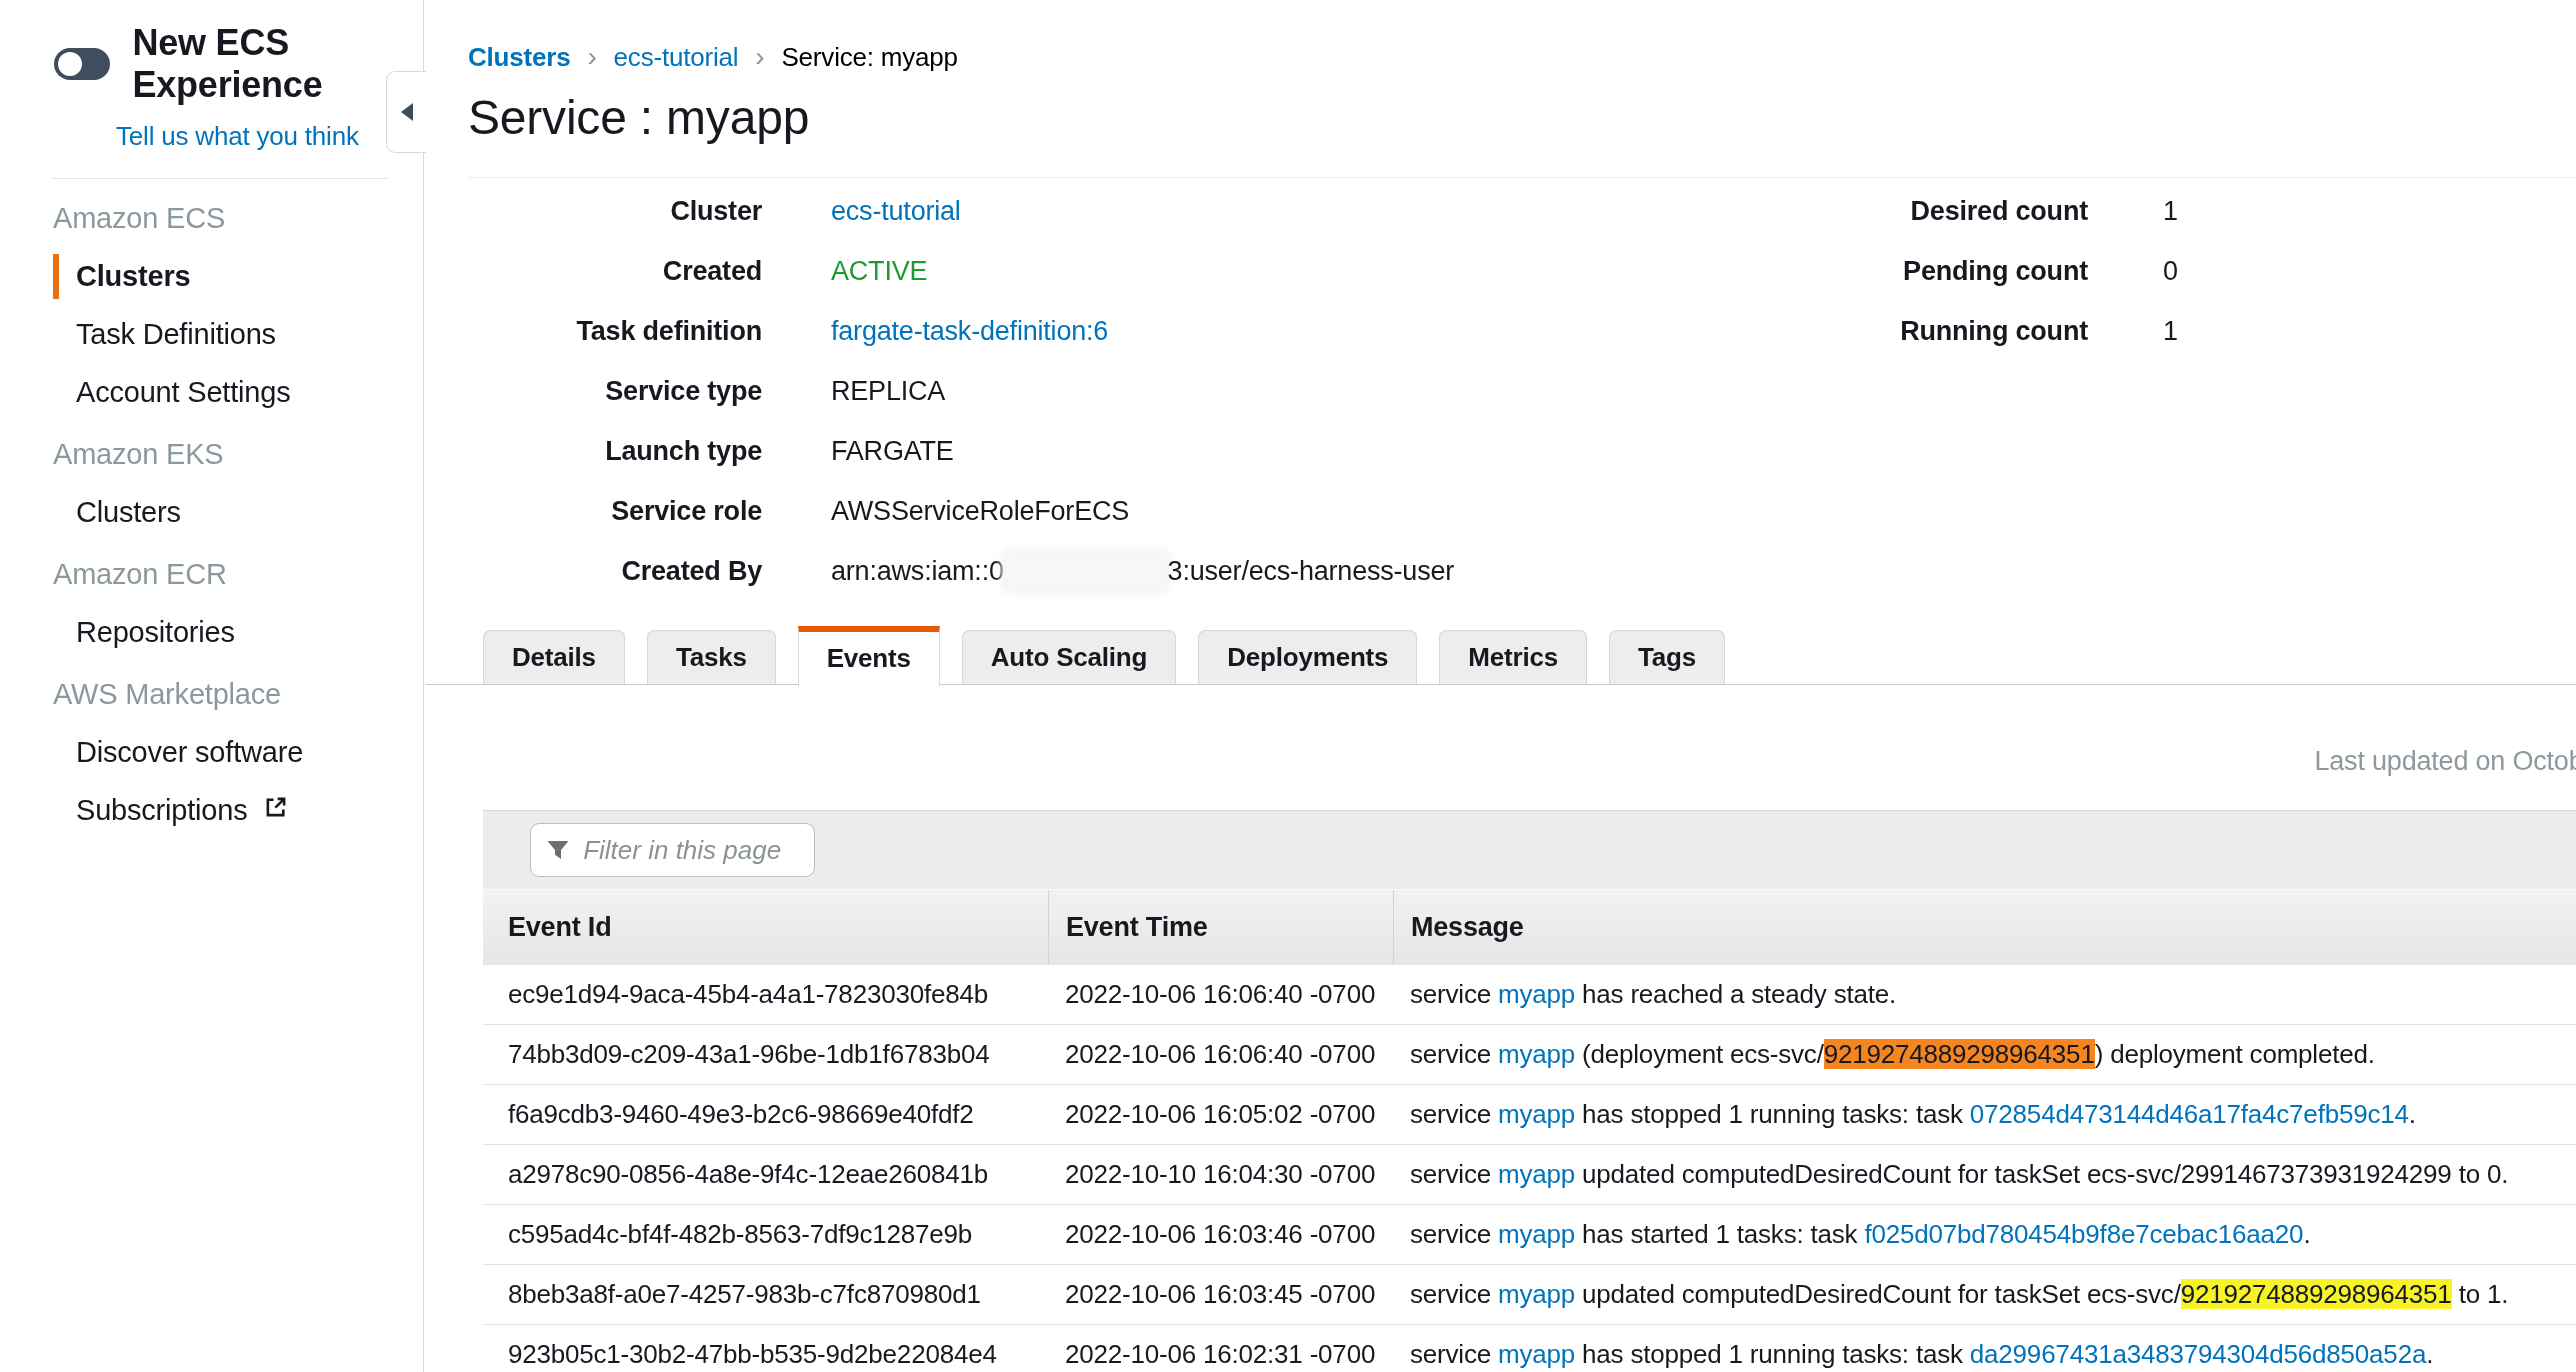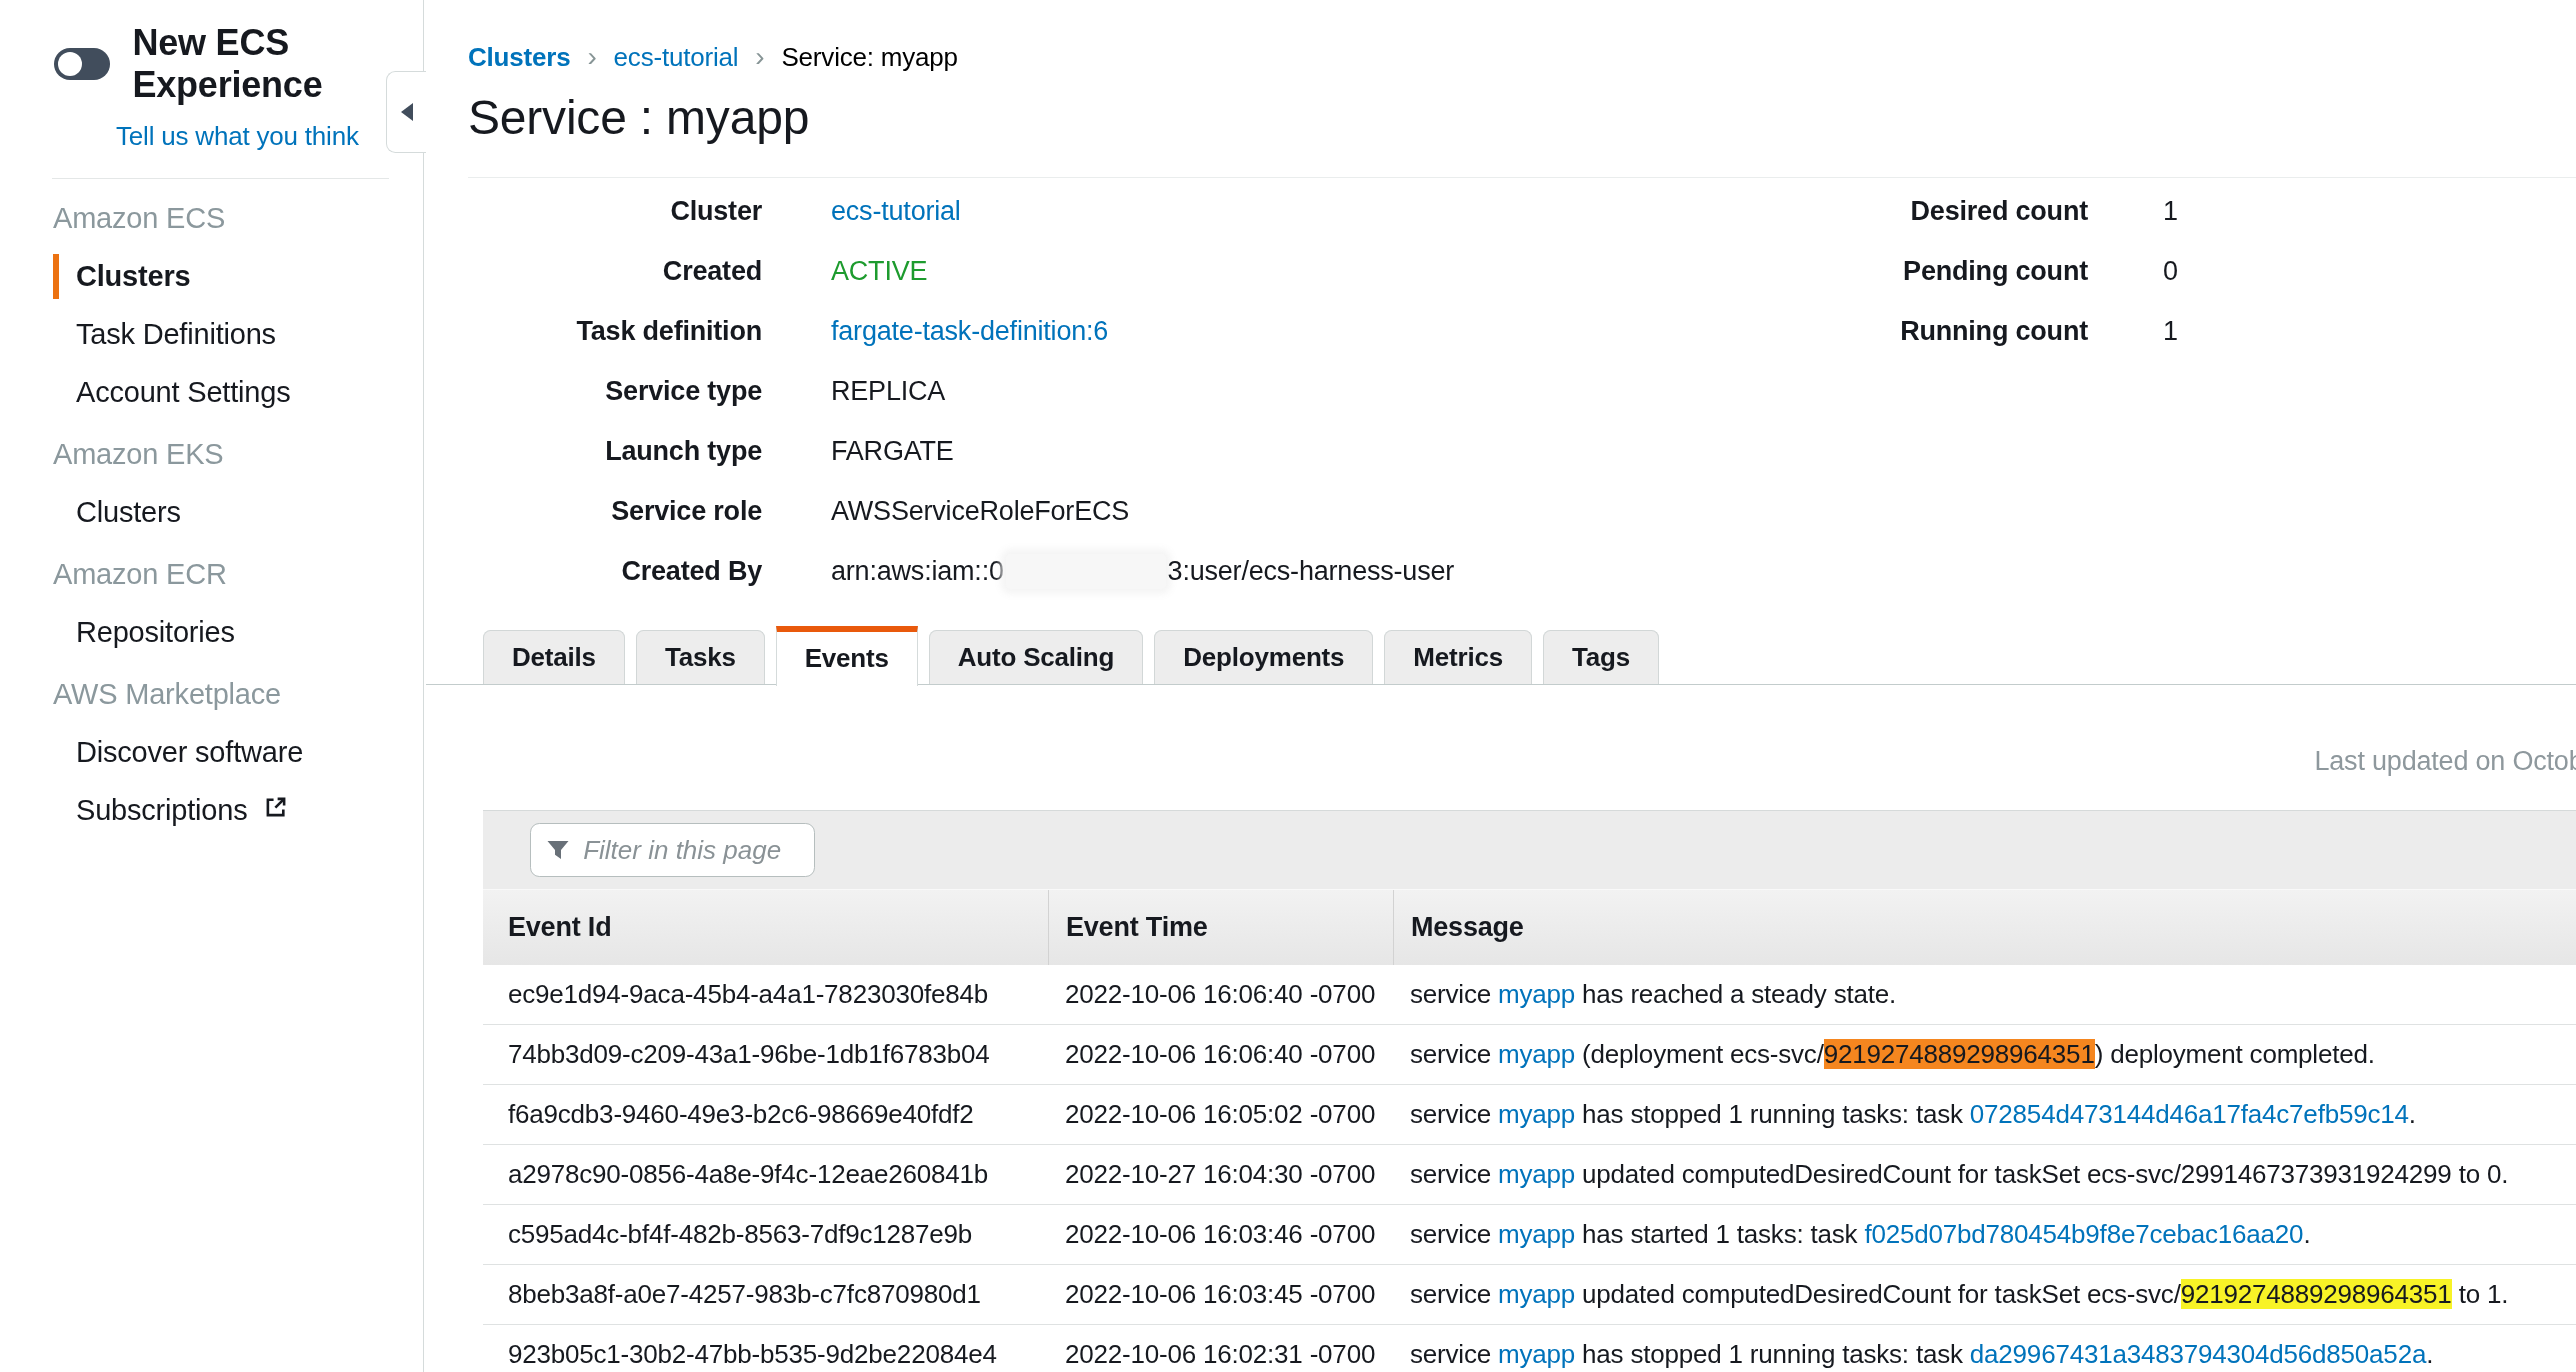--- a/index.html
+++ b/index.html
@@ -39,21 +39,21 @@
   .details-left .dlabel { width:294px; text-align:right; font-weight:700; flex:0 0 auto; }
   .details-left .dvalue { margin-left:24px; white-space:nowrap; }
   .details-right .dlabel { width:198px; text-align:right; font-weight:700; flex:0 0 auto; }
   .details-right .dvalue { margin-left:30px; }
   .link { color:#0073bb; cursor:pointer; }
   .status-active { color:#1d9b2e; }
   .redact { display:inline-block; width:160px; height:35px; background:#f7f7f7; border-radius:4.7px; vertical-align:-9.3px; margin:0 1.9px; box-shadow:0 0 7.5px 4.7px rgba(243,243,243,0.95); }
 
   
   .tabbar { position:absolute; left:0; right:0; top:625px; height:60px; border-bottom:1.9px solid #c3cccc; display:flex; align-items:flex-end; padding-left:57px; }
-  .tab { height:54px; display:flex; align-items:center; padding:0 28px; background:#ededed; border:1.9px solid #d2d7d7; border-bottom:none; border-radius:7.5px 7.5px 0 0; margin-right:11px; font-size:26px; font-weight:700; cursor:pointer; }
+  .tab { height:54px; display:flex; align-items:center; padding:0 28px; background:#ededed; border:1.9px solid #d2d7d7; border-bottom:none; border-radius:7.5px 7.5px 0 0; margin-right:22px; font-size:26px; font-weight:700; cursor:pointer; }
   .tab.active { position:relative; z-index:2; background:#fff; border-color:#d5dbdb; border-top:6.5px solid #e9590c; border-radius:0; height:60px; margin-bottom:-1.9px; }
 
   .last-updated { position:absolute; top:746px; right:-7.5px; font-size:27px; color:#8e989d; white-space:nowrap; }
 
   
   .events-toolbar { position:absolute; left:57px; right:0; top:810px; height:79px; background:#ececec; border-top:1.9px solid #d6dada; display:flex; align-items:center; padding-left:23px; }
   .filter-box { width:285px; height:54px; background:#fff; border:1.9px solid #b6bebe; border-radius:9.3px; display:flex; align-items:center; padding:0 15px; gap:11.2px;margin-left:24px; }
   .filter-icon { flex:0 0 auto; }
   .filter-input { border:none; outline:none; font-size:26px; width:100%; background:transparent; font-family:inherit; color:#16191f; }
   .filter-input::placeholder { color:#8a9296; font-style:italic; }
@@ -216,21 +216,21 @@
           <div class="ecell col-time">2022-10-06 16:06:40 -0700</div>
           <div class="ecell col-msg"><span>service </span><span class="link">myapp</span><span> (deployment ecs-svc/</span><span class="hl-orange">9219274889298964351</span><span>) deployment completed.</span></div>
         </div>
         <div class="erow">
           <div class="ecell col-id">f6a9cdb3-9460-49e3-b2c6-98669e40fdf2</div>
           <div class="ecell col-time">2022-10-06 16:05:02 -0700</div>
           <div class="ecell col-msg"><span>service </span><span class="link">myapp</span><span> has stopped 1 running tasks: task </span><span class="link">072854d473144d46a17fa4c7efb59c14</span><span>.</span></div>
         </div>
         <div class="erow">
           <div class="ecell col-id">a2978c90-0856-4a8e-9f4c-12eae260841b</div>
-          <div class="ecell col-time">2022-10-27 16:04:30 -0700</div>
+          <div class="ecell col-time">2022-10-10 16:04:30 -0700</div>
           <div class="ecell col-msg"><span>service </span><span class="link">myapp</span><span> updated computedDesiredCount for taskSet ecs-svc/2991467373931924299 to 0.</span></div>
         </div>
         <div class="erow">
           <div class="ecell col-id">c595ad4c-bf4f-482b-8563-7df9c1287e9b</div>
           <div class="ecell col-time">2022-10-06 16:03:46 -0700</div>
           <div class="ecell col-msg"><span>service </span><span class="link">myapp</span><span> has started 1 tasks: task </span><span class="link">f025d07bd780454b9f8e7cebac16aa20</span><span>.</span></div>
         </div>
         <div class="erow">
           <div class="ecell col-id">8beb3a8f-a0e7-4257-983b-c7fc870980d1</div>
           <div class="ecell col-time">2022-10-06 16:03:45 -0700</div>

